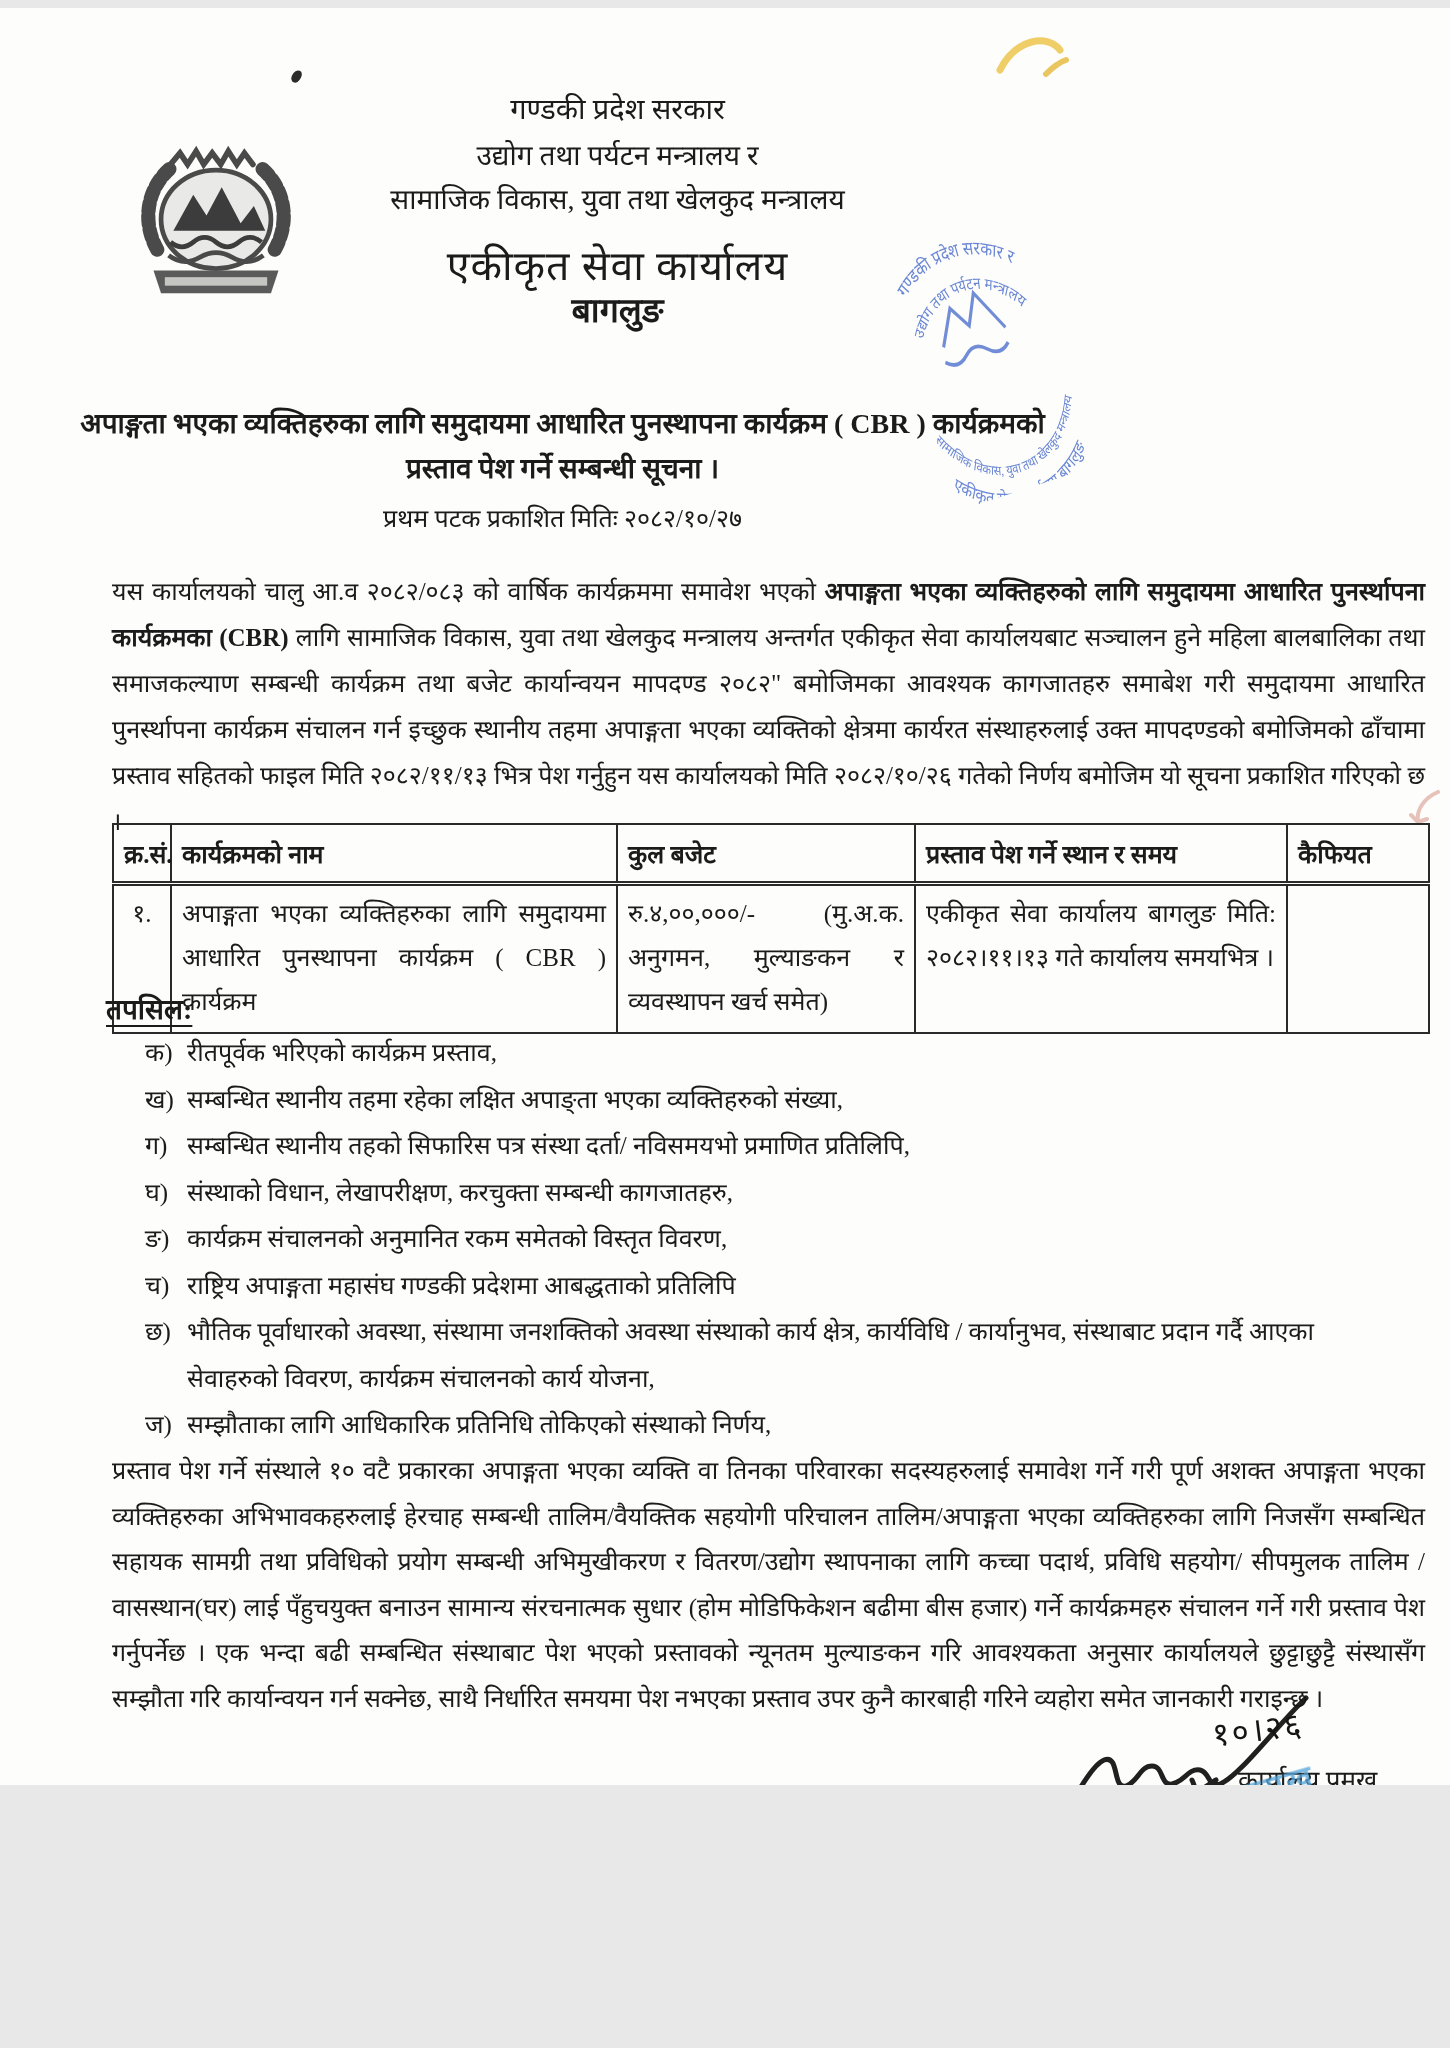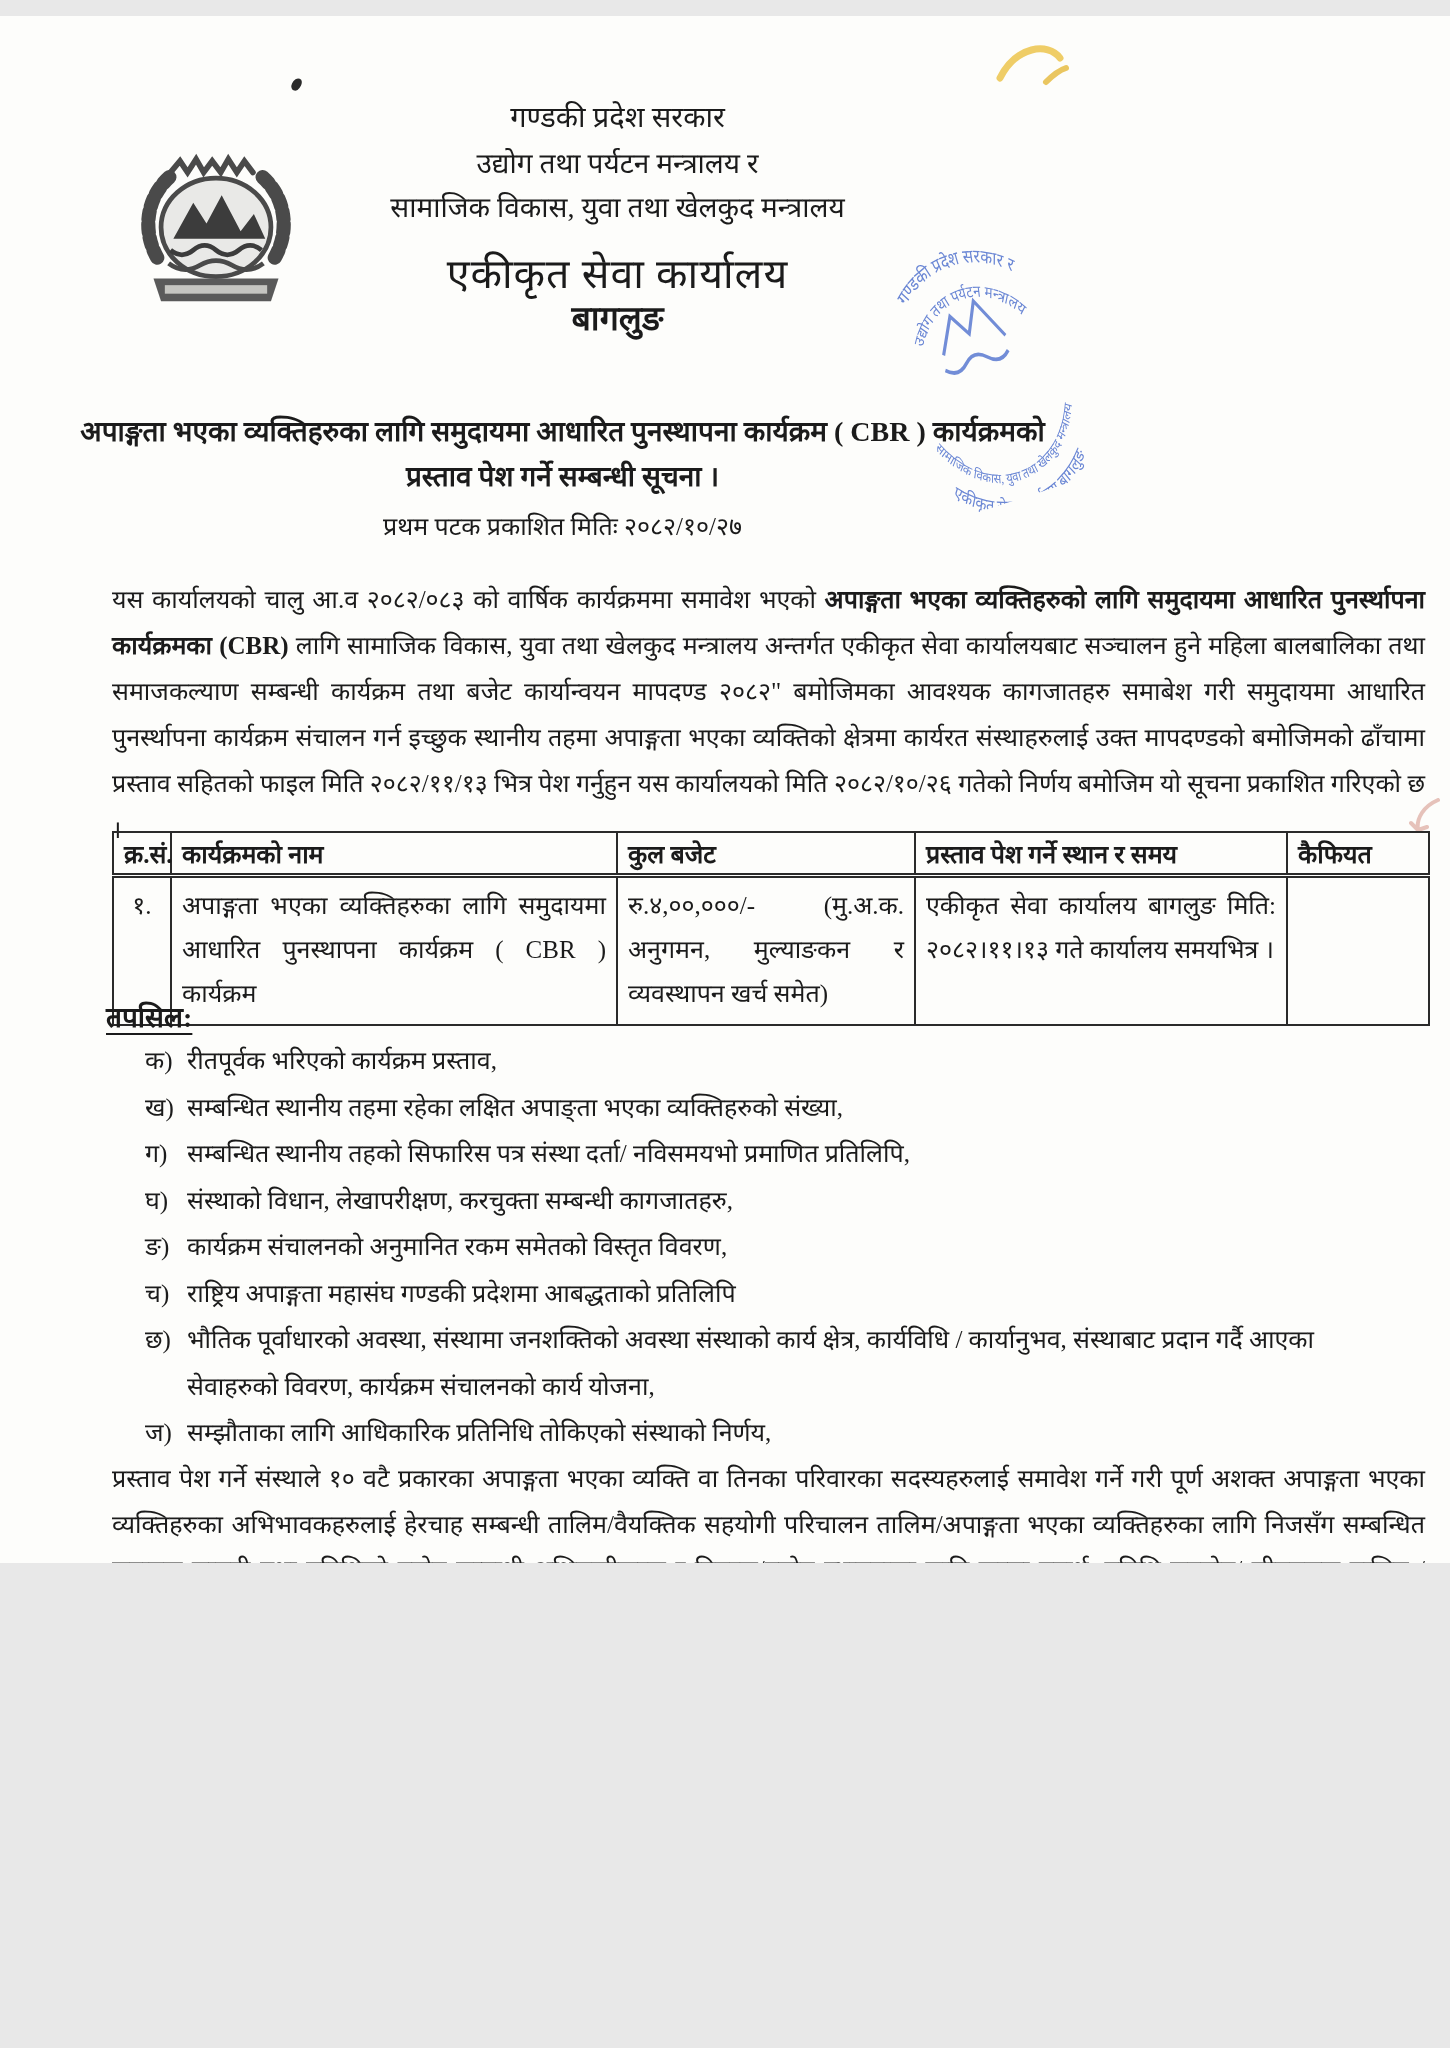--- a/index.html
+++ b/index.html
@@ -1,19 +1,19 @@
 <!DOCTYPE html>
 <html><head>
 <meta charset="utf-8">
 <style>
   html,body{margin:0;padding:0;background:#e8e8e8;}
   .page{
-    position:relative;width:1450px;height:1547px;background:#fdfdfb;
+    position:relative;width:1450px;height:1777px;background:#fdfdfb;
     font-family:"Liberation Serif","DejaVu Serif",serif;color:#1b1b1b;
-    overflow:hidden;margin:16px auto;
+    overflow:hidden;margin:8px auto;
   }
   
   .hline{position:absolute;left:0;width:1235px;text-align:center;}
   .h-l1{top:80px;font-size:29px;}
   .h-l2{top:127px;font-size:28px;}
   .h-l3{top:171px;font-size:28px;}
   .h-office{top:228px;font-size:41px;font-weight:normal;letter-spacing:1px;}
   .h-place{top:278px;font-size:34px;font-weight:600;}
   
   .emblem{position:absolute;left:120px;top:128px;width:192px;height:180px;}
@@ -26,21 +26,21 @@
   .sub2{top:440px;}
   .published{position:absolute;top:492px;left:0;width:1125px;text-align:center;font-size:25px;}
   
   .intro{position:absolute;top:561px;left:112px;width:1313px;margin:0;
     font-size:25px;line-height:46px;text-align:justify;}
   .intro strong{font-weight:bold;}
   
   table.notice{position:absolute;top:815px;left:112px;width:1316px;border-collapse:collapse;
     font-size:25px;table-layout:fixed;}
   table.notice th{border:2px solid #2a2a2a;border-bottom:5px double #2a2a2a;
-    font-weight:bold;text-align:left;padding:2px 10px;height:36px;vertical-align:middle;}
+    font-weight:bold;text-align:left;padding:10px 10px;height:36px;vertical-align:middle;}
   table.notice td{border:2px solid #2a2a2a;vertical-align:top;padding:6px 10px 8px;line-height:44px;height:118px;}
   td.c-sn{text-align:center;}
   td.c-name,td.c-budget,td.c-venue{text-align:justify;}
   
   .tapasil{position:absolute;top:981px;left:106px;font-size:28px;font-weight:bold;
     text-decoration:underline;text-underline-offset:6px;font-family:Liberation Serif, serif;}
   .tlist{position:absolute;top:1022px;left:145px;width:1265px;font-size:25px;line-height:46.5px;}
   .tlist .li{display:flex;}
   .tlist .lbl{flex:0 0 42px;}
   .tlist .txt{flex:1;}

